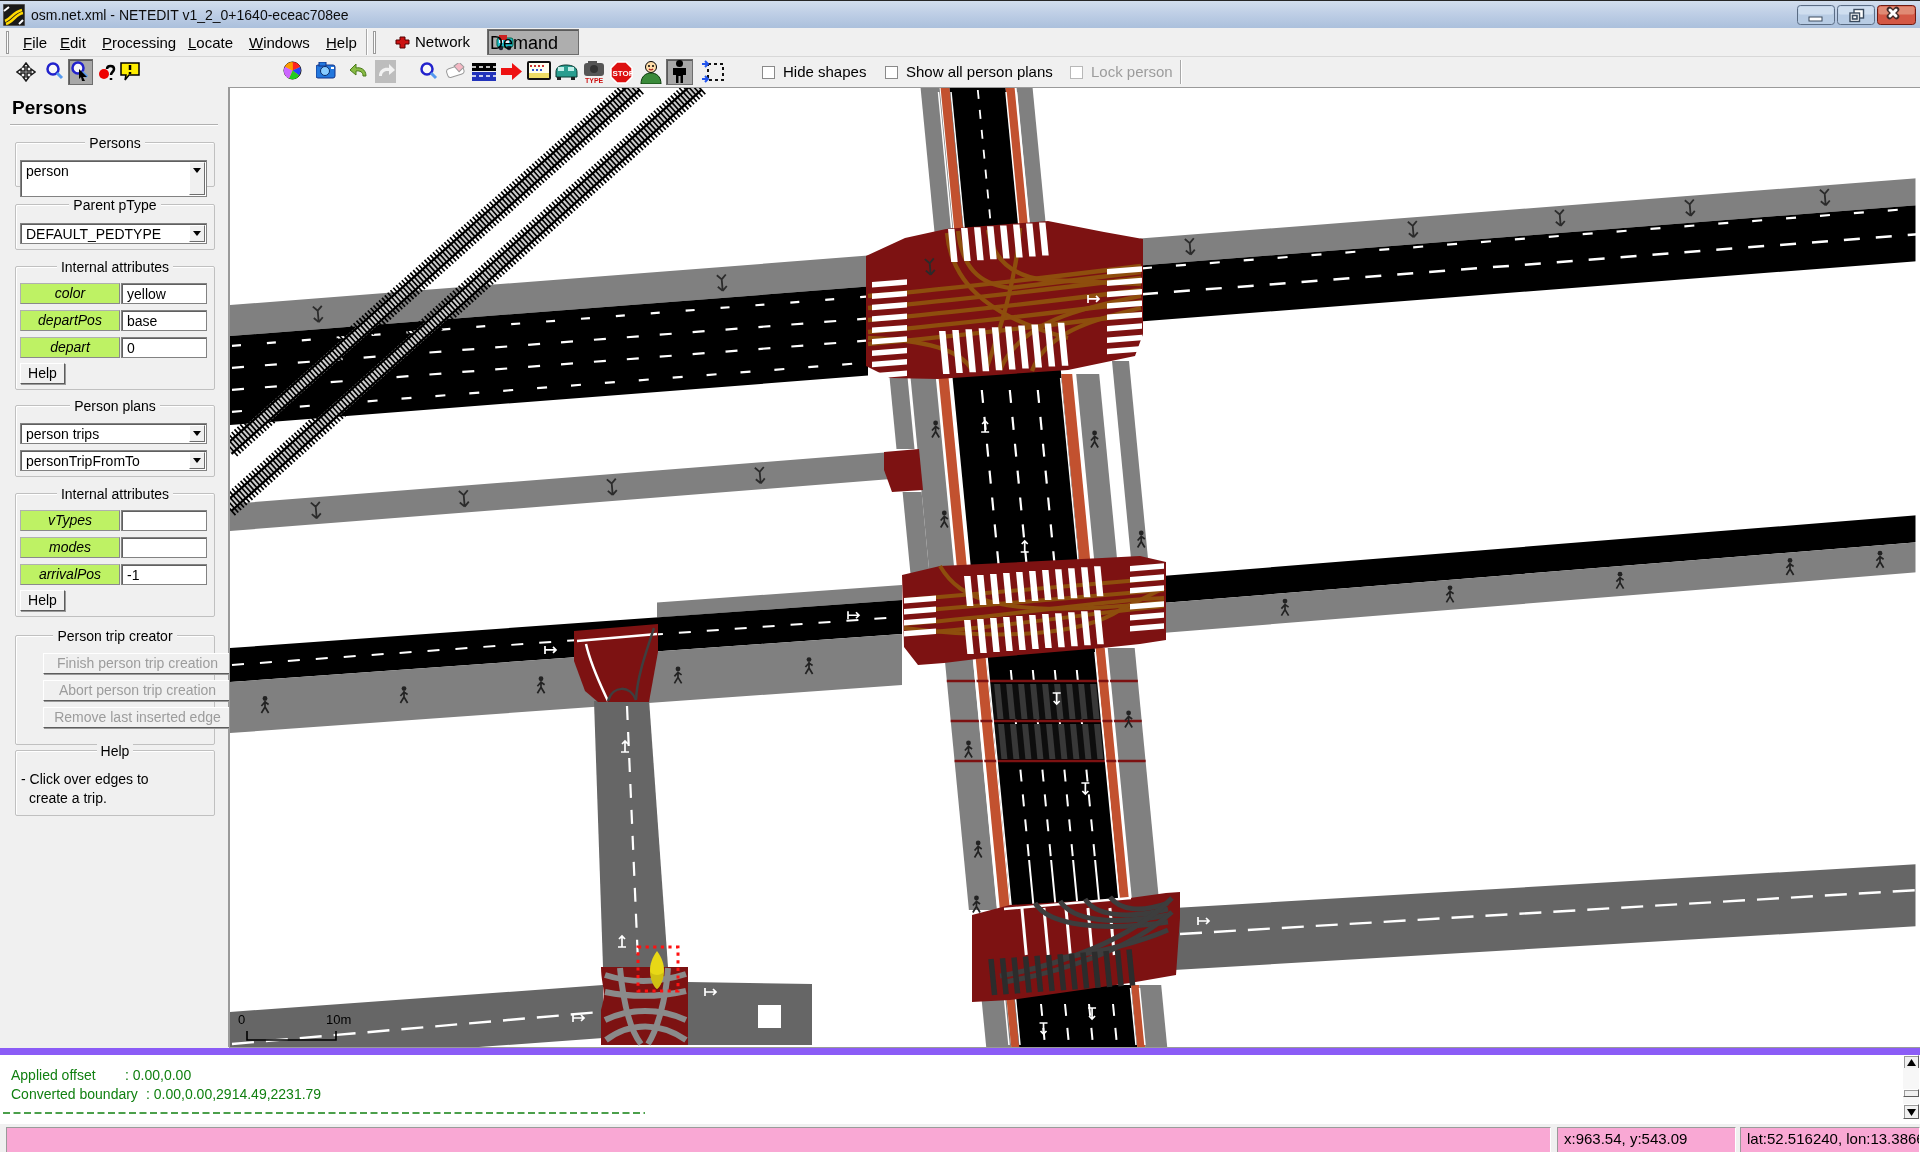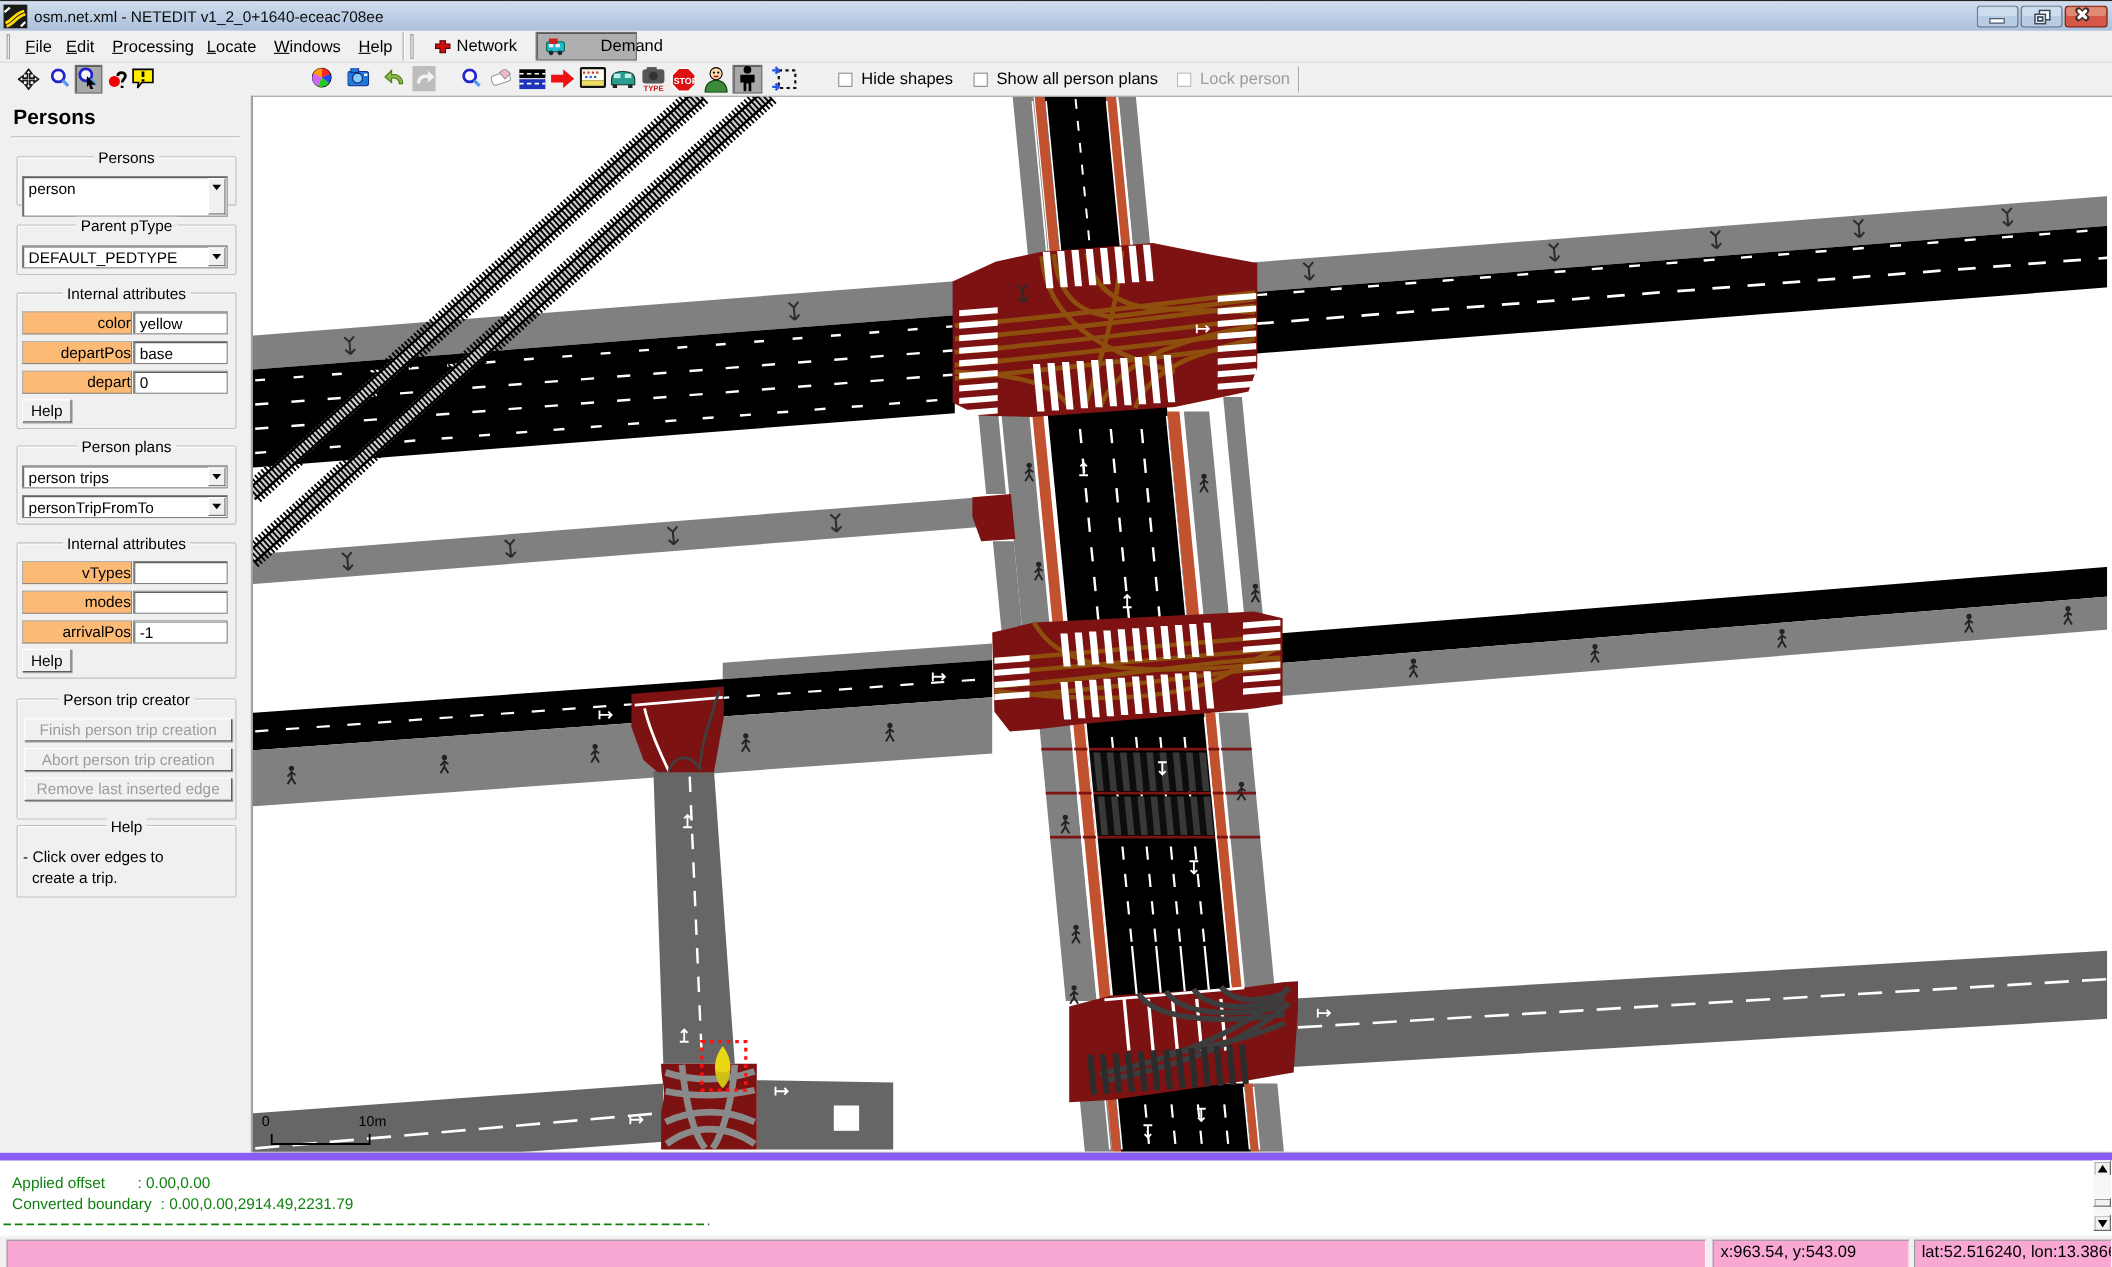--- a/index.html
+++ b/index.html
@@ -35,26 +35,26 @@
 #sidebar { left:0; top:87px; width:229px; height:960px; background:#f0f0f0;
   border-right:1px solid #9a9a9a; }
 #sidebar h1 { position:absolute; left:12px; top:10px; font-size:19px; color:#000; }
 .gframe { position:absolute; left:15px; width:200px; border:1px solid #c0c0c0;
   box-shadow:inset 1px 1px 0 #fff; border-radius:2px; }
 .gtitle { position:absolute; top:-8px; width:100%; text-align:center; font-size:14px; }
 .gtitle span { background:#f0f0f0; padding:0 4px; }
 .field { position:absolute; background:#fff; border:1px solid #828282;
   box-shadow:inset 1px 1px 0 #606060; font-size:14px; color:#000; }
 .field .ctxt { position:absolute; left:5px; top:2px; white-space:nowrap; }
-.lblbtn { position:absolute; background:#fdba74; border:1px solid #b0b0b0;
+.lblbtn { position:absolute; background:#bef264; border:1px solid #b0b0b0;
   border-bottom-color:#8a8a8a; border-right-color:#8a8a8a; font-size:14px; color:#000;
-  text-align:right; }
+  text-align:center;font-style:italic; }
 .btn3d { position:absolute; background:#f0f0f0; font-size:14px; color:#000; text-align:center;
   border:1px solid; border-color:#fff #5c5c5c #5c5c5c #fff; box-shadow:1px 1px 0 #9a9a9a; }
-.btn3d.dis { color:#9c9c9c; }
+.btn3d.dis { color:#9c9c9c;margin-left:21px; }
 
 #canvas { left:229px; top:87px; width:1691px; height:961px; background:#fff;
   border:1px solid #9a9a9a; border-right:none; }
 
 #log { left:0; top:1048px; width:1920px; height:75px; background:#fff;
   border-top:7px solid #8b5cf6; font-size:14px; color:#118011; }
 #log div { position:absolute; white-space:pre; }
 
 #status { left:0; top:1123px; width:1920px; height:29px; background:#f0f0f0;
   border-top:1px solid #fff; font-size:15px; color:#000; }
@@ -110,21 +110,21 @@
       <div class="abs" style="left:415px;top:5px;font-size:15px">Network</div>
       <div class="abs" style="left:487px;top:1px;width:92px;height:26px;background:#aeaeae;border:1px solid #6e6e6e;box-shadow:inset 1px 1px 0 #5a5a5a"></div>
       <svg class="abs" style="left:496px;top:6px" width="18" height="17" viewBox="0 0 18 17">
         <rect x="1" y="4" width="16" height="9" rx="2" fill="#22bbcc" stroke="#064"></rect>
         <rect x="3" y="1" width="8" height="5" fill="#cc2222"></rect>
         <rect x="3" y="6" width="4" height="3" fill="#eef"></rect>
         <rect x="9" y="6" width="4" height="3" fill="#eef"></rect>
         <circle cx="5" cy="14" r="2.2" fill="#223"></circle>
         <circle cx="13" cy="14" r="2.2" fill="#223"></circle>
       </svg>
-      <div class="abs" style="left:546px;top:5px;font-size:15px">Demand</div>
+      <div class="abs" style="left:490px;top:5px;font-size:18px">Demand</div>
     </div>
   <svg class="abs" style="left:16px;top:62px" width="20" height="20" viewBox="0 0 20 20">
       <g stroke="#1a1a1a" stroke-width="1.5" fill="#fff">
         <path d="M10,1 L13,5 L11,5 L11,9 L15,9 L15,7 L19,10 L15,13 L15,11 L11,11 L11,15 L13,15 L10,19 L7,15 L9,15 L9,11 L5,11 L5,13 L1,10 L5,7 L5,9 L9,9 L9,5 L7,5 Z"></path>
       </g>
     </svg>
     <svg class="abs" style="left:45px;top:62px" width="20" height="20" viewBox="0 0 20 20">
       <circle cx="8" cy="7" r="5.5" fill="#f8f8f8" stroke="#2222cc" stroke-width="2.5"></circle>
       <line x1="12" y1="11" x2="17" y2="16" stroke="#5599ee" stroke-width="3"></line>
     </svg>

